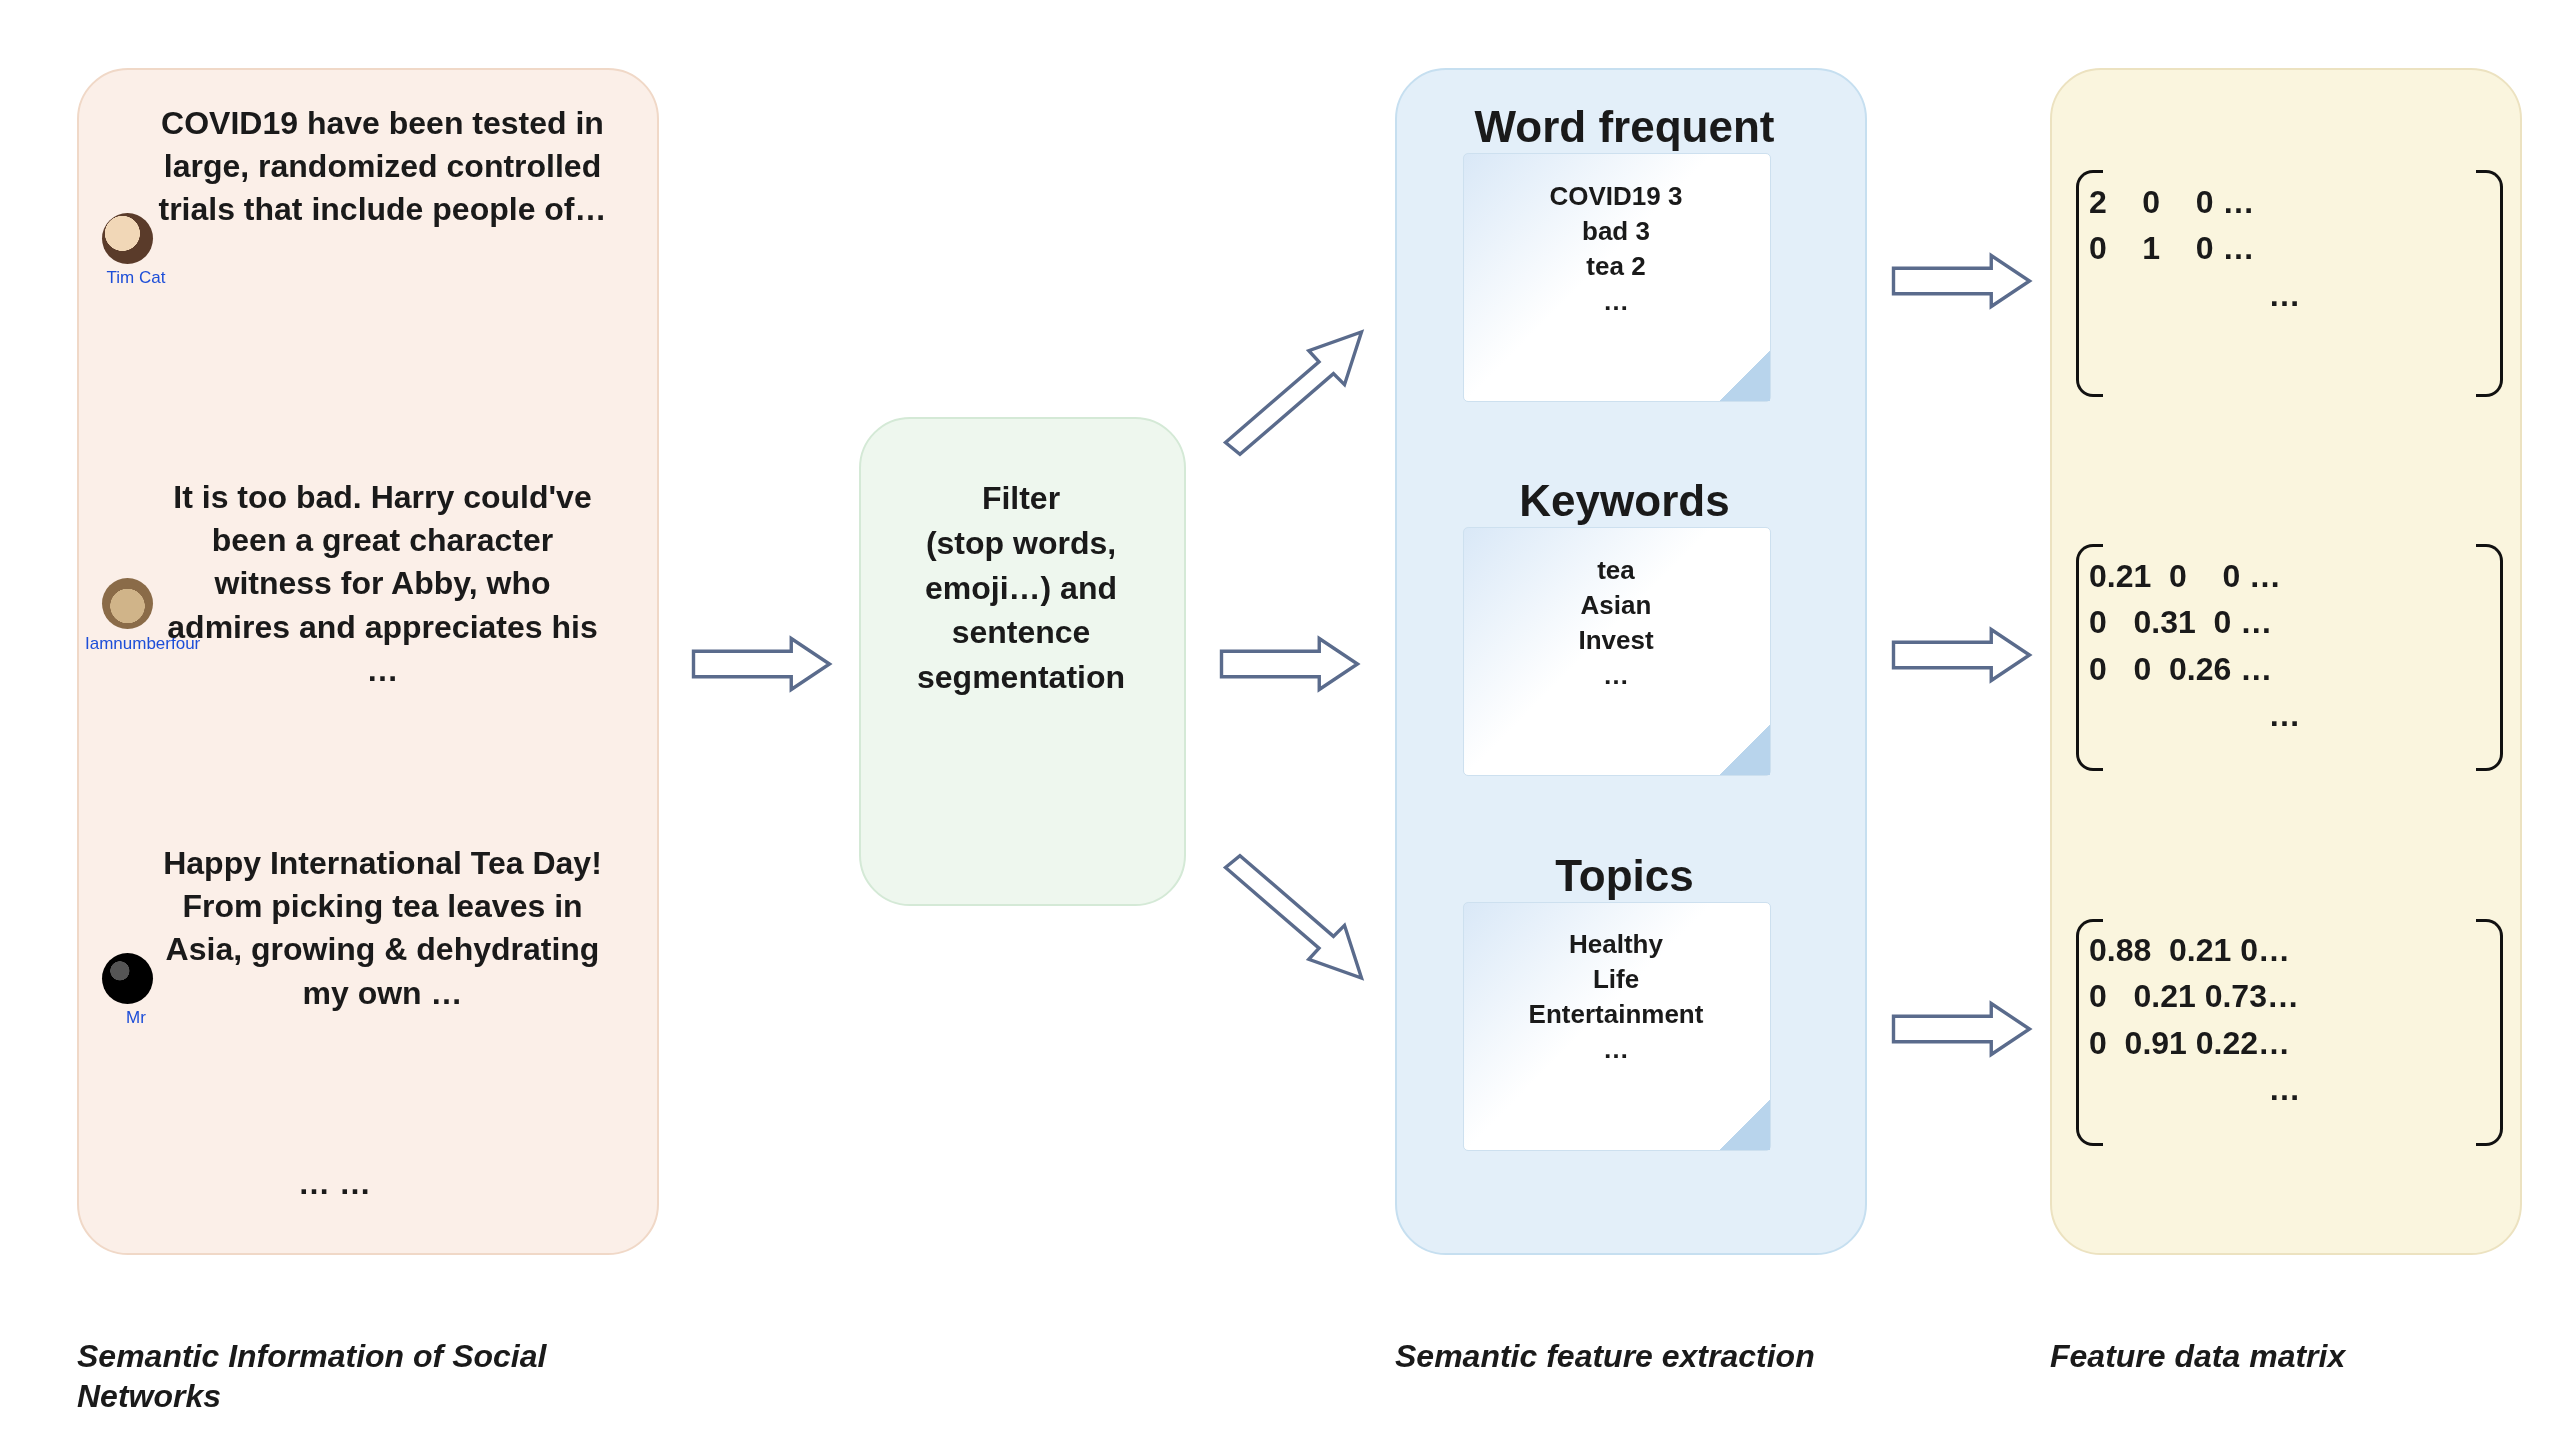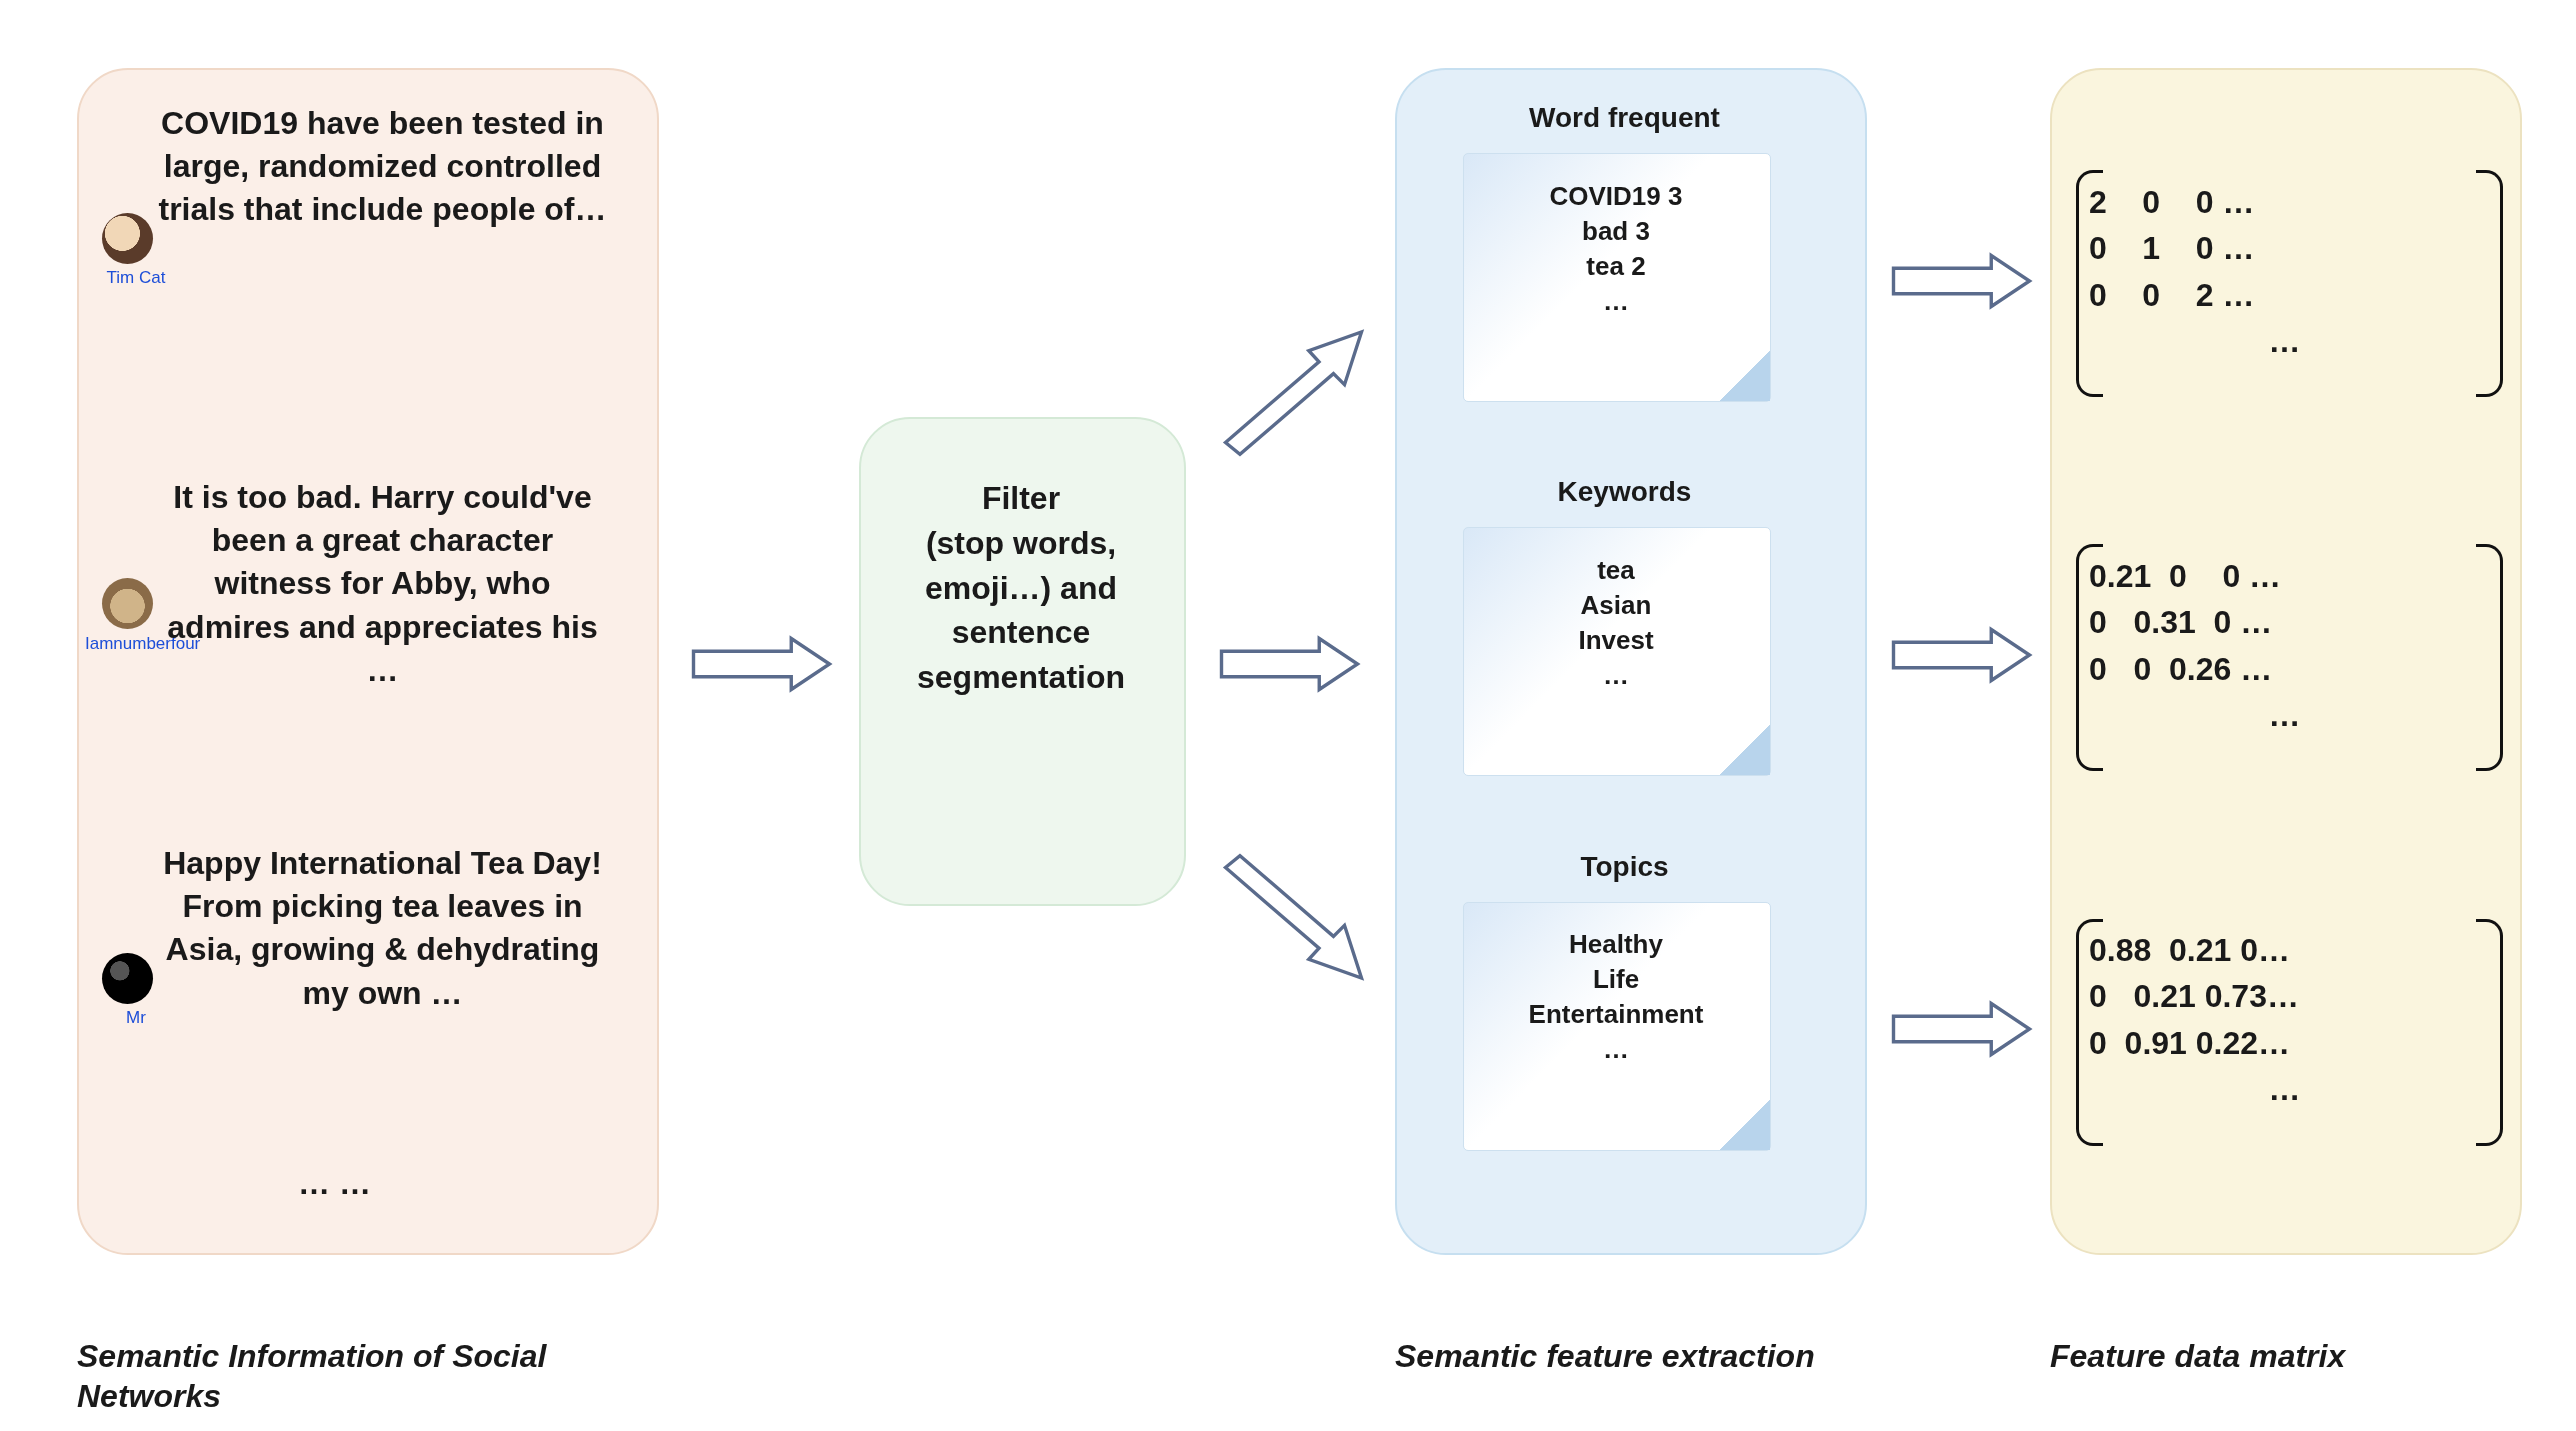--- a/index.html
+++ b/index.html
@@ -21,21 +21,21 @@
   .dots{position:absolute;left:298px;top:1165px;font-weight:700;font-size:32px}
   .avatar{position:absolute;left:102px;width:51px;height:51px;border-radius:50%}
   .av1{top:213px;background:radial-gradient(circle at 40% 40%,#f1d7b7 0 40%,#5a3b2a 41% 100%)}
   .av2{top:578px;background:radial-gradient(circle at 50% 55%,#d0b489 0 45%,#8a6b48 46% 100%)}
   .av3{top:953px;background:radial-gradient(circle at 35% 35%,#555 0 20%,#000 21% 100%)}
   .avlabel{position:absolute;left:85px;font-size:17px;color:#1d4ed8;width:102px;text-align:center}
   .avl1{top:268px}
   .avl2{top:634px}
   .avl3{top:1008px}
   .preptext{position:absolute;left:885px;top:476px;width:272px;text-align:center;font-weight:700;font-size:32px;line-height:1.4}
-  .featlabel{position:absolute;font-weight:700;font-size:28px;text-align:center;width:323px;left:1463px}
+  .featlabel{position:absolute;font-weight:700;font-size:44px;text-align:center;width:323px;left:1463px}
   .fl1{top:102px}
   .fl2{top:476px}
   .fl3{top:851px}
   .note{position:absolute;left:1463px;width:306px;height:247px;background:linear-gradient(135deg,#d9e8f7 0%,#fff 45%,#fff 100%);border:0.9px solid #cde0ef;border-radius:5.1px}
   .note .fold{position:absolute;right:0;bottom:0;width:51px;height:51px;background:linear-gradient(315deg,#b8d4ec 0 49%,transparent 50% 100%)}
   .note1{top:153px}
   .note2{top:527px}
   .note3{top:902px}
   .notetext{position:absolute;left:1463px;width:306px;text-align:center;font-weight:700;font-size:26px;line-height:1.35}
   .nt1{top:179px}
@@ -114,21 +114,20 @@
     <span>Life</span><br>
     <span>Entertainment</span><br>
     <span>…</span>
   </div>
 
   <div class="paren l pr1"></div>
   <div class="paren r pr1"></div>
   <div class="matrix mx1">
     <div class="mrow">2    0    0 …</div>
     <div class="mrow">0    1    0 …</div>
-    <div class="mrow">0    0    2 …</div>
     <div class="mrow mcenter">…</div>
   </div>
 
   <div class="paren l pr2"></div>
   <div class="paren r pr2"></div>
   <div class="matrix mx2">
     <div class="mrow">0.21  0    0 …</div>
     <div class="mrow">0   0.31  0 …</div>
     <div class="mrow">0   0  0.26 …</div>
     <div class="mrow mcenter">…</div>

